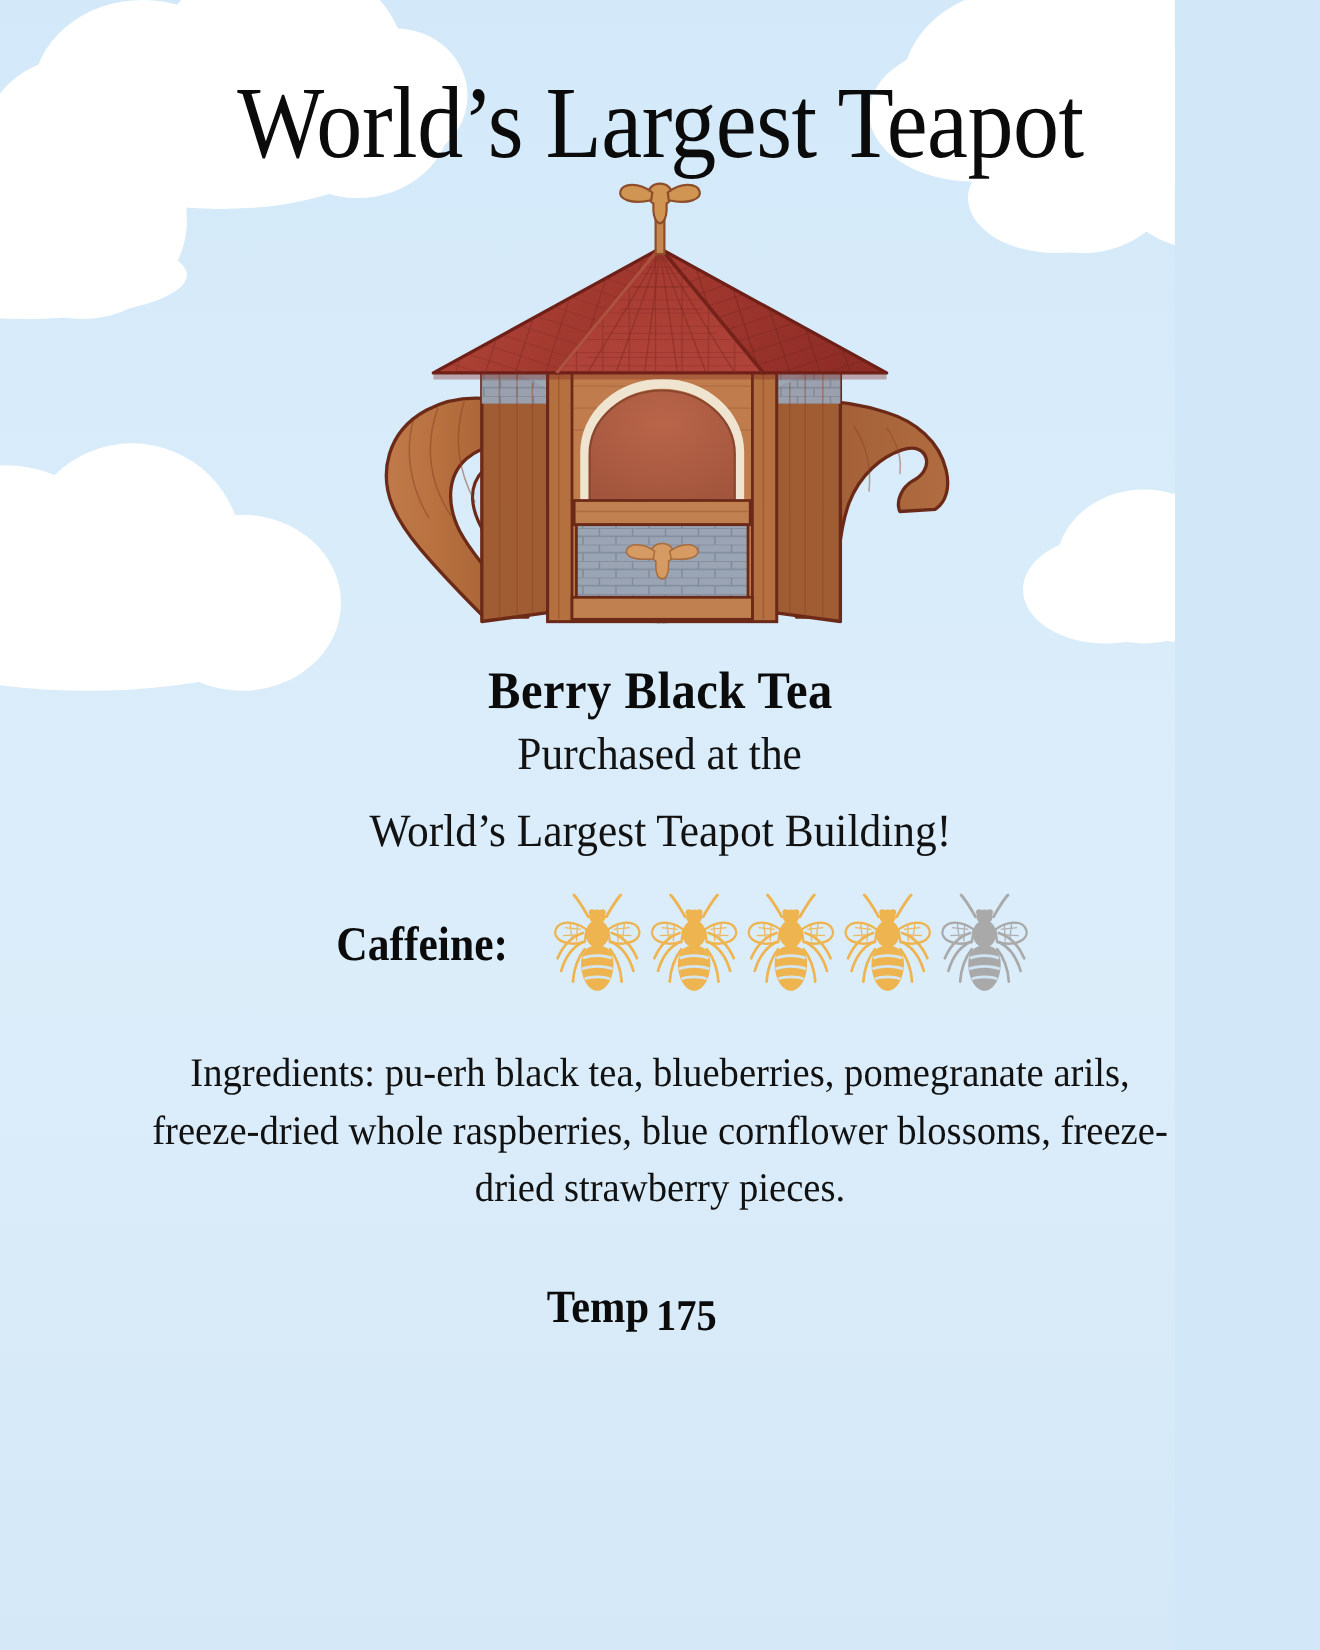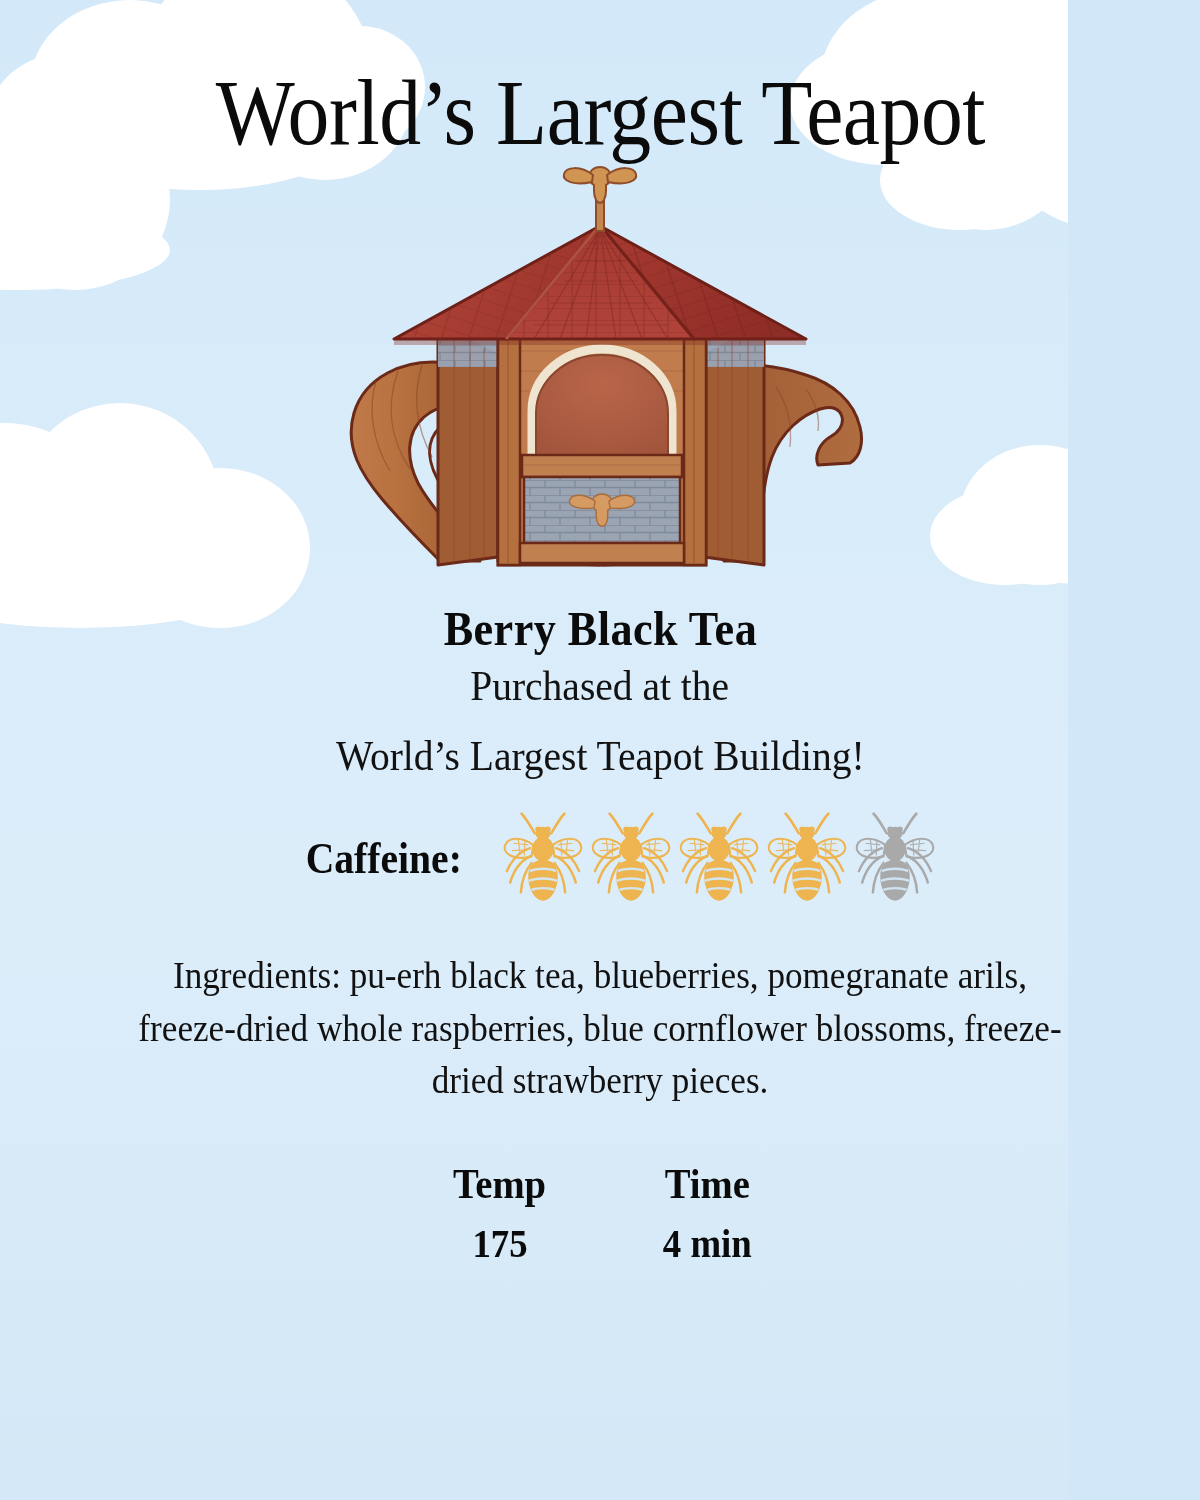--- a/index.html
+++ b/index.html
@@ -124,21 +124,21 @@
   
   .brew {
     margin-top: 38px;
     display: flex;
     justify-content: center;
     align-items: flex-start;
     gap: 0;
   }
   .brew-col {
     display: flex;
-    flex-direction: column;
+    flex-direction: row;
     align-items: center;
   }
   .brew-col.c1 { width: 215px; padding-top: 14px; }
   .brew-col.c2 { width: 200px; padding-top: 14px; }
   .brew-col.c3 { width: 225px; padding-top: 0; }
   .brew-head {
     font-size: 42px;
     font-weight: bold;
     color: #0b0b0b;
     transform: scaleX(0.92);
@@ -590,21 +590,17 @@
         </span>
     </div>
 
     <div class="ingredients">Ingredients: pu-erh black tea, blueberries, pomegranate arils, freeze-dried whole raspberries, blue cornflower blossoms, freeze-dried strawberry pieces.</div>
 
     <div class="brew">
       <div class="brew-col c1">
         <div class="brew-head">Temp</div>
         <div class="brew-val">175</div>
       </div>
-      <div class="brew-col c2">
-        <div class="brew-head">Time</div>
-        <div class="brew-val">4 min</div>
-      </div>
     </div>
 
 
   </div>
 </div>
 
 </body></html>

